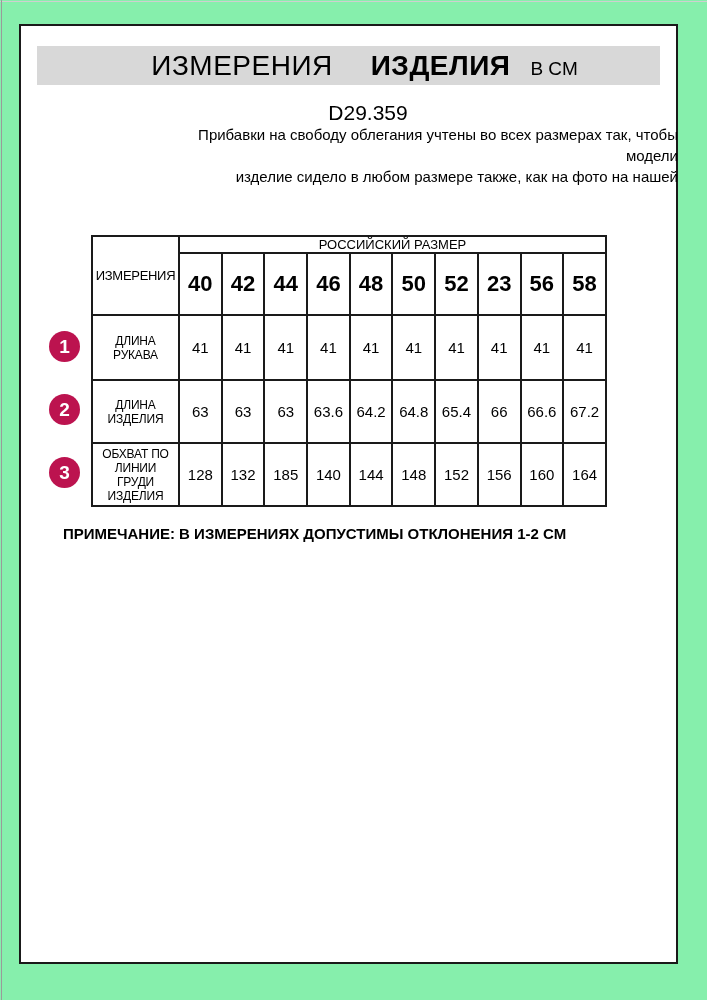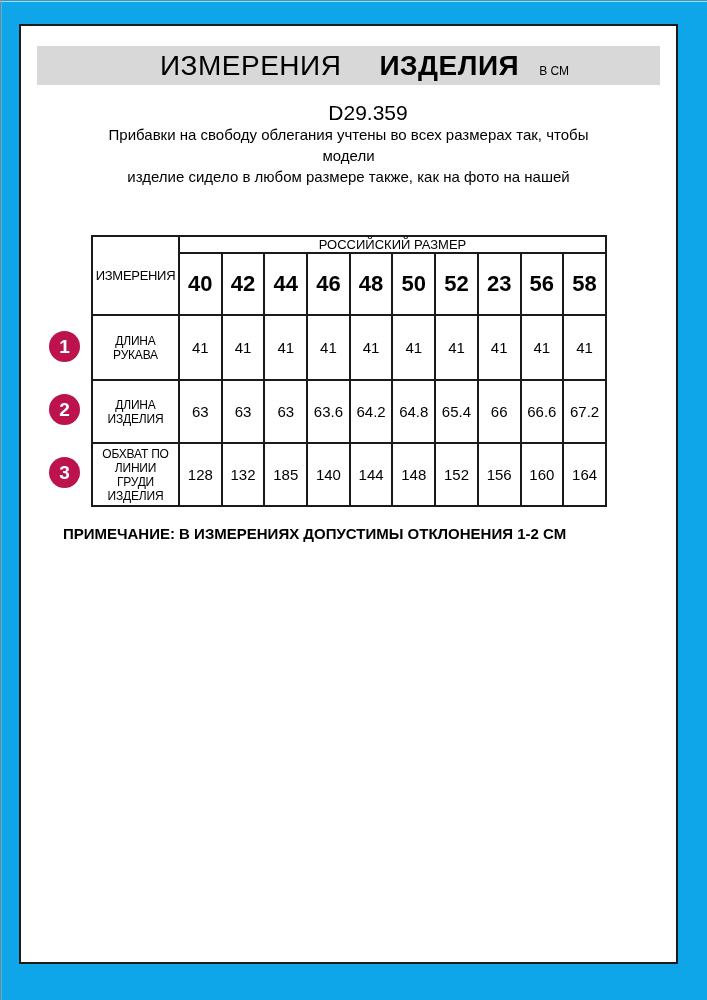--- a/index.html
+++ b/index.html
@@ -3,36 +3,36 @@
 <meta charset="utf-8">
 <style>
   :root{
     --marker-bg:#BC134F;
     --title-bar-bg:#D8D8D8;
     --line-color:#1A1A1A;
   }
   *{margin:0;padding:0;box-sizing:border-box;}
   html,body{background:#fff;}
   body{font-family:"Liberation Sans", sans-serif;color:#000;}
-  .screen{position:relative;width:707px;height:1000px;background:#0ea5e9;overflow:hidden;}
+  .screen{position:relative;width:707px;height:1000px;background:#86efac;overflow:hidden;}
 
   .edge-top{position:absolute;left:0;top:1px;width:707px;height:1px;background:#cfcfcf;}
   .edge-left{position:absolute;left:1px;top:0;width:1px;height:1000px;background:#9a9a9a;}
 
   .page-border{position:absolute;left:19px;top:24px;width:659px;height:940px;border:2px solid var(--line-color);background:#fff;}
 
   .title-bar{position:absolute;left:37px;top:46px;width:623px;height:39px;background:var(--title-bar-bg);
     display:flex;align-items:center;justify-content:center;}
   .title-inner{display:flex;align-items:baseline;margin-left:32px;}
   .title-main{font-size:28px;font-weight:400;letter-spacing:.5px;}
   .title-emphasis{font-size:28px;font-weight:bold;letter-spacing:.5px;margin-left:38px;}
-  .title-units{font-size:12px;font-weight:400;margin-left:20px;}
+  .title-units{font-size:19px;font-weight:400;margin-left:20px;}
 
   .model-code{position:absolute;left:19px;top:101px;width:698px;text-align:center;font-size:21px;}
-  .description{position:absolute;left:19px;top:124px;width:659px;text-align:center;font-size:15px;line-height:21px;}
+  .description{position:absolute;left:19px;top:124px;width:659px;text-align:right;font-size:15px;line-height:21px;}
 
   table.size-table{position:absolute;left:91px;top:235px;width:516px;border-collapse:collapse;table-layout:fixed;}
   table.size-table th, table.size-table td{border:2px solid var(--line-color);text-align:center;vertical-align:middle;background:#fff;}
   .corner-th{width:87px;font-size:13px;font-weight:400;letter-spacing:-0.3px;}
   .group-th{height:17px;font-size:13px;font-weight:400;line-height:13px;margin-top:10px;}
   .sizes-row th{height:62px;font-size:22px;font-weight:bold;}
   tbody th.row-label{font-size:12px;font-weight:400;line-height:14px;white-space:pre-line;letter-spacing:-0.2px;}
   tbody td{font-size:15px;font-weight:400;border-radius:12px;}
   tbody tr{height:63px;padding-left:28px;}
   tbody tr:first-child{height:65px;}

